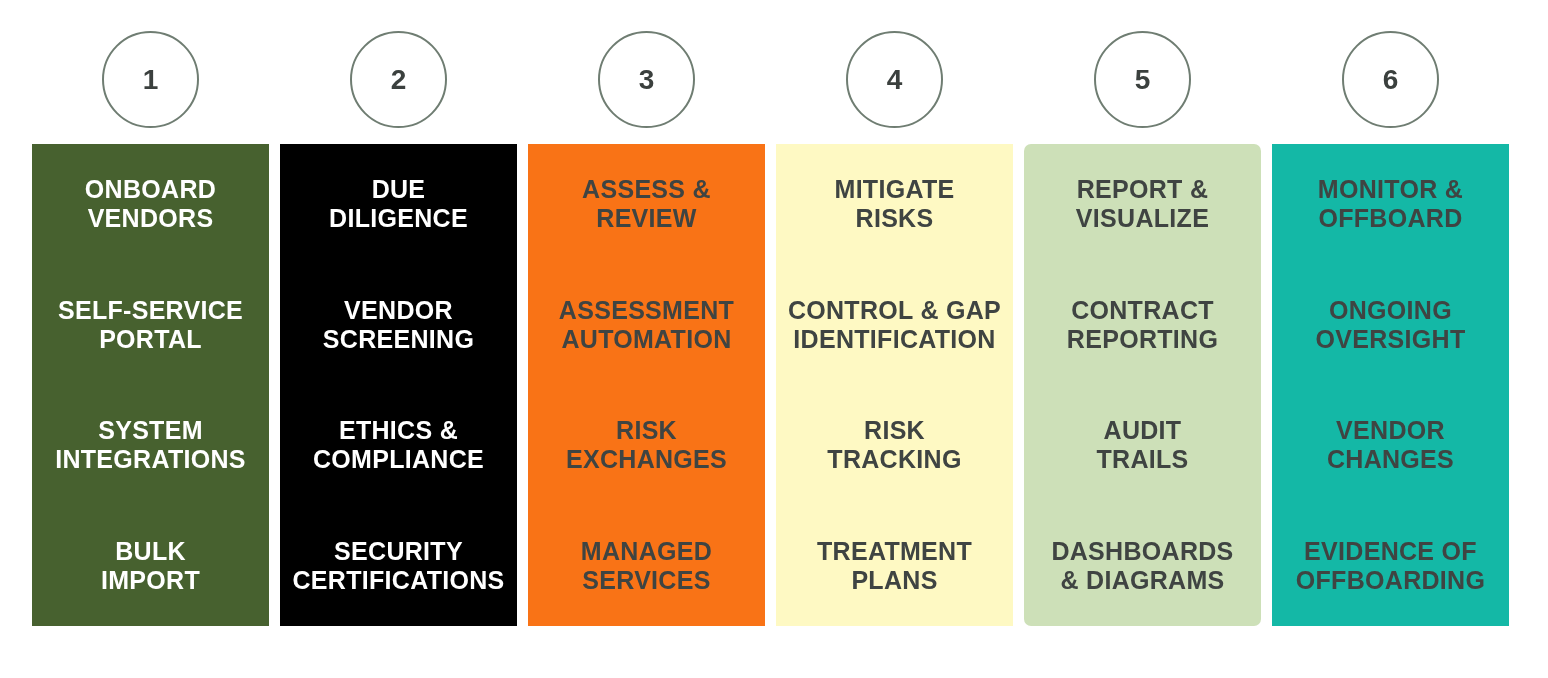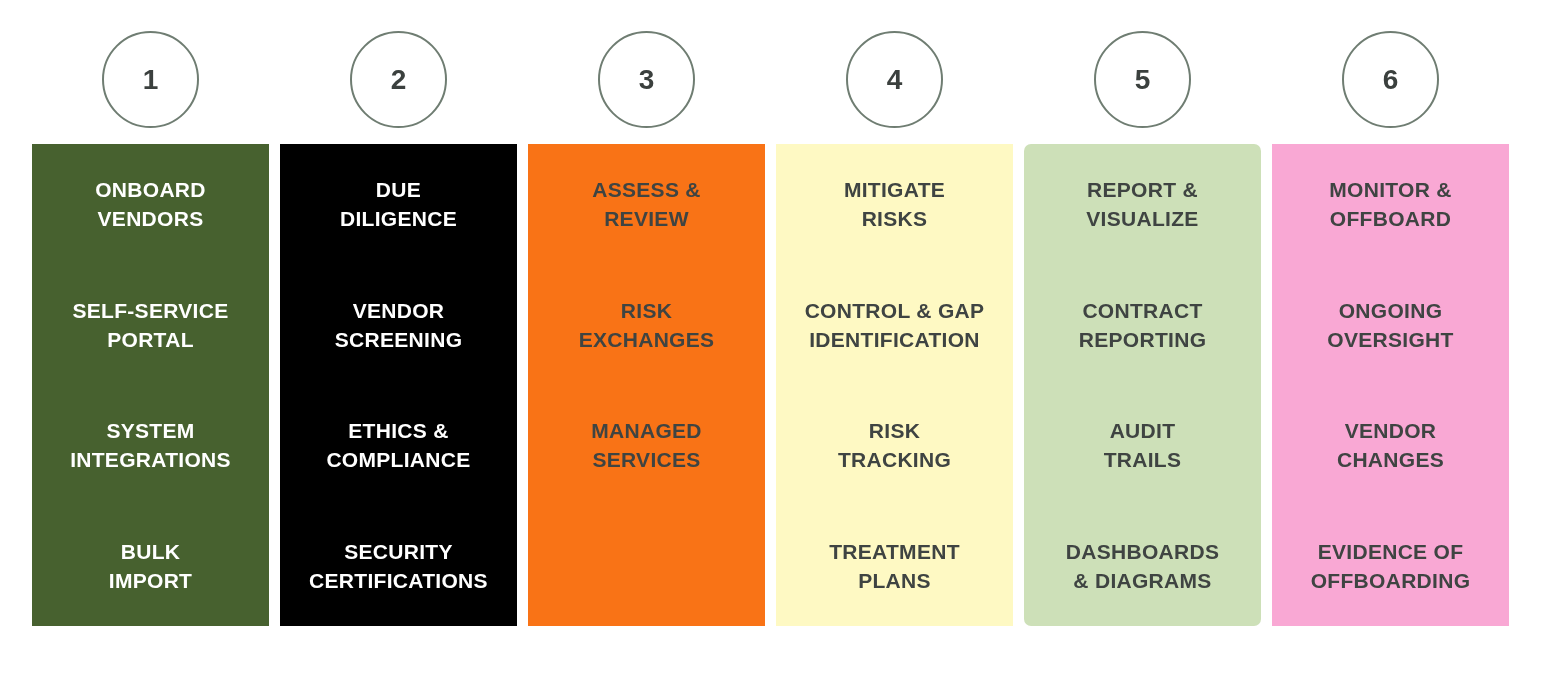--- a/index.html
+++ b/index.html
@@ -49,21 +49,21 @@
     height: 482px;
     display: grid;
     grid-template-rows: repeat(4, 1fr);
   }
   .cell {
     display: flex;
     align-items: center;
     justify-content: center;
     text-align: center;
     font-weight: bold;
-    font-size: 21px;
+    font-size: 25px;
     line-height: 29px;
     letter-spacing: 0.3px;
     white-space: pre-line;
   }
 </style>
 </head>
 <body>
 
 <div class="canvas">
   <div class="board">
@@ -100,20 +100,22 @@
       </div>
     </div>
 
     <div class="stage">
       <div class="circle" style="border-color: rgb(111, 125, 114); color: rgb(59, 64, 62); background-color: rgb(255, 255, 255);">
         <span class="num">3</span>
       </div>
       <div class="column" style="background-color: #f97316; color: rgb(63, 68, 66);">
         <div class="cell">ASSESS &amp;
 REVIEW</div>
+        <div class="cell">ASSESSMENT
+AUTOMATION</div>
         <div class="cell">RISK
 EXCHANGES</div>
         <div class="cell">MANAGED
 SERVICES</div>
       </div>
     </div>
 
     <div class="stage">
       <div class="circle" style="border-color: rgb(111, 125, 114); color: rgb(59, 64, 62); background-color: rgb(255, 255, 255);">
         <span class="num">4</span>
@@ -143,21 +145,21 @@
 TRAILS</div>
         <div class="cell">DASHBOARDS
 &amp; DIAGRAMS</div>
       </div>
     </div>
 
     <div class="stage">
       <div class="circle" style="border-color: rgb(111, 125, 114); color: rgb(59, 64, 62); background-color: rgb(255, 255, 255);">
         <span class="num">6</span>
       </div>
-      <div class="column" style="background-color: #f9a8d4; color: rgb(63, 68, 66);">
+      <div class="column" style="background-color: #14b8a6; color: rgb(63, 68, 66);">
         <div class="cell">MONITOR &amp;
 OFFBOARD</div>
         <div class="cell">ONGOING
 OVERSIGHT</div>
         <div class="cell">VENDOR
 CHANGES</div>
         <div class="cell">EVIDENCE OF
 OFFBOARDING</div>
       </div>
     </div>

